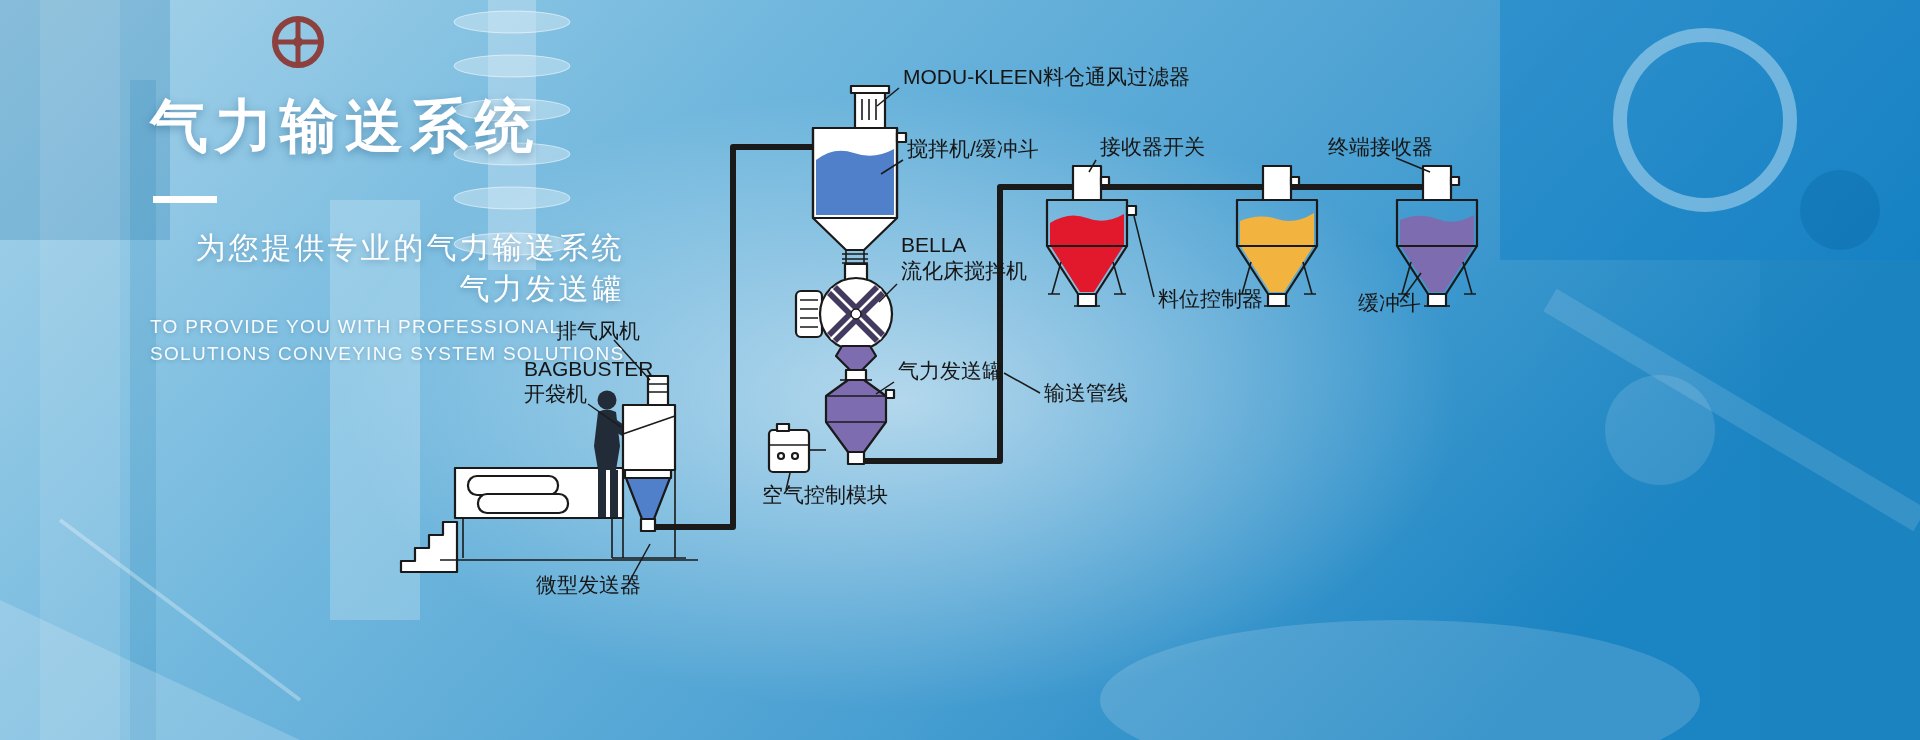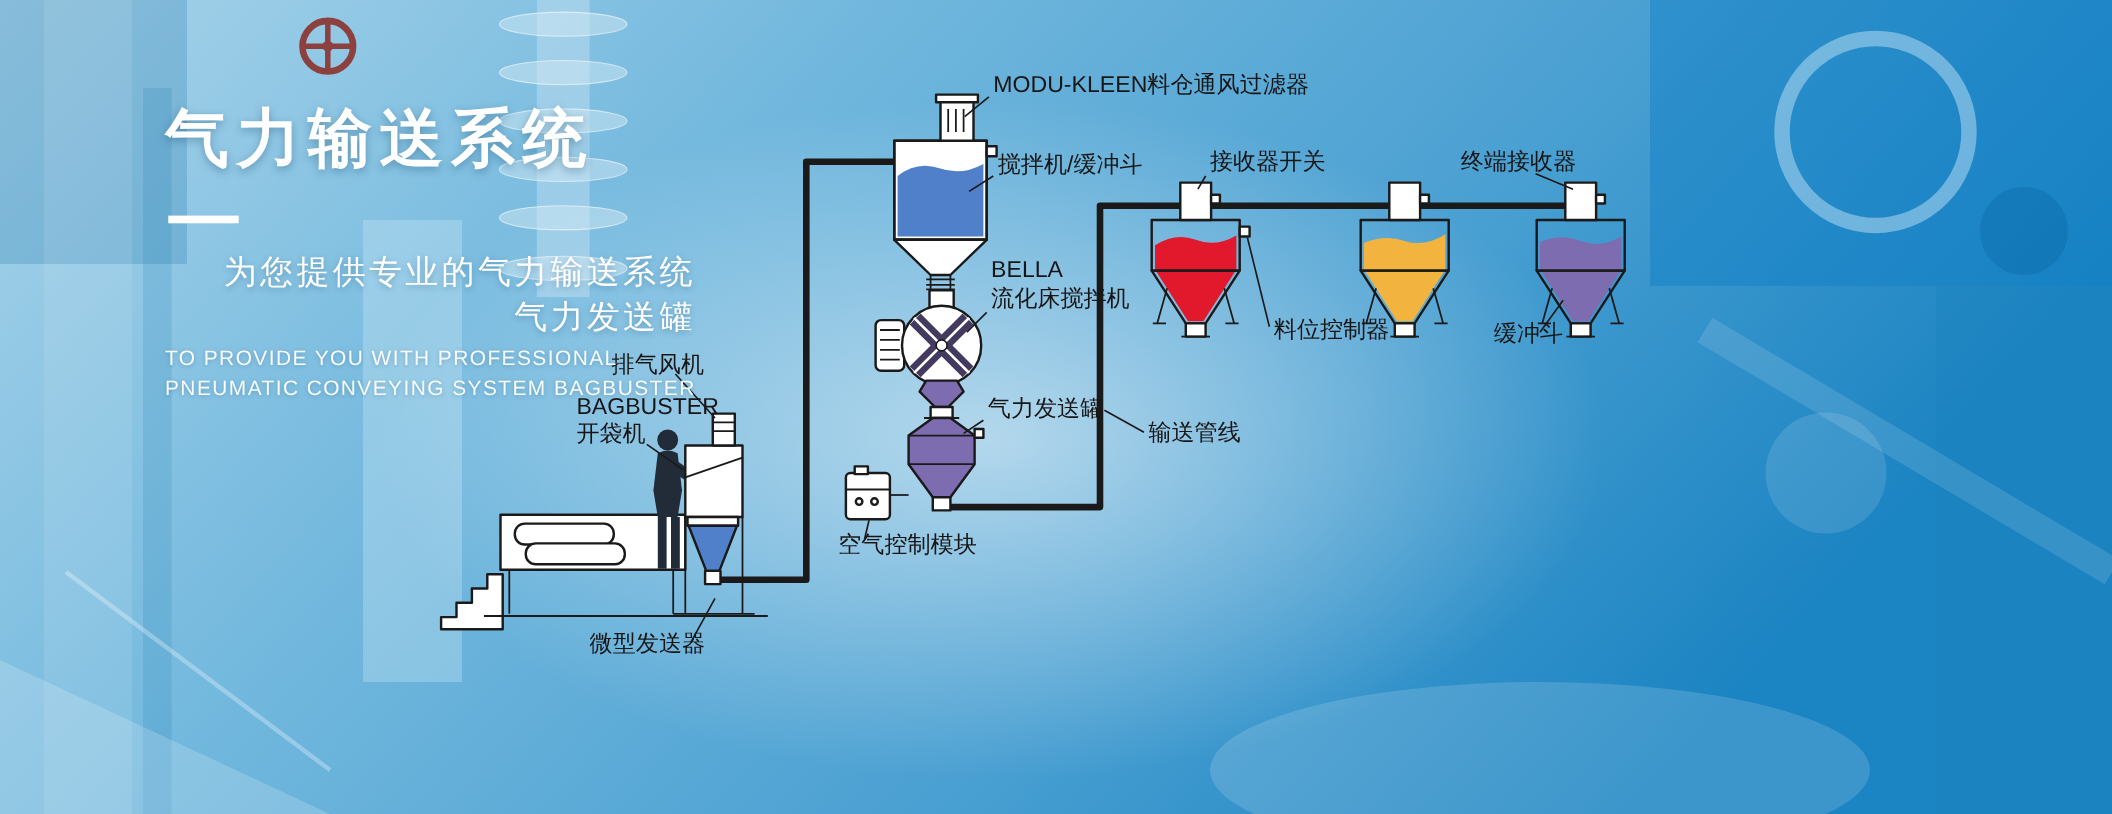--- a/index.html
+++ b/index.html
@@ -82,21 +82,21 @@
     </g>
     <ellipse cx="900" cy="400" rx="560" ry="310" fill="url(#haze)"></ellipse>
   </svg>
 
   <div class="hero-text">
     <div class="title">气力输送系统</div>
     <div class="dash"></div>
     <div class="sub">为您提供专业的气力输送系统</div>
     <div class="sub">气力发送罐</div>
     <div class="eng eng-first">TO PROVIDE YOU WITH PROFESSIONAL</div>
-    <div class="eng">PNEUMATIC CONVEYING SYSTEM BAGBUSTER</div>
+    <div class="eng">SOLUTIONS CONVEYING SYSTEM SOLUTIONS</div>
   </div>
 
   <svg class="diagram" viewBox="0 0 1920 740">
 
     <path class="pipe" d="M650 527 H733 V147 H813"></path>
     <path class="pipe" d="M860 461 H1000 V187 H1437"></path>
 
     <g>
       <path class="ol" d="M457 522 H443 V535 H429 V548 H415 V561 H401 V572 H457 Z"></path>
       <rect class="ol" x="455" y="468" width="168" height="50"></rect>

